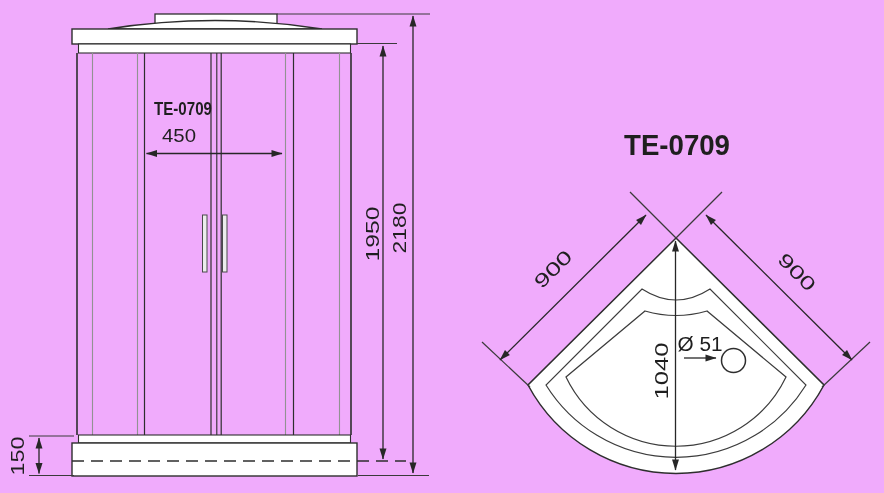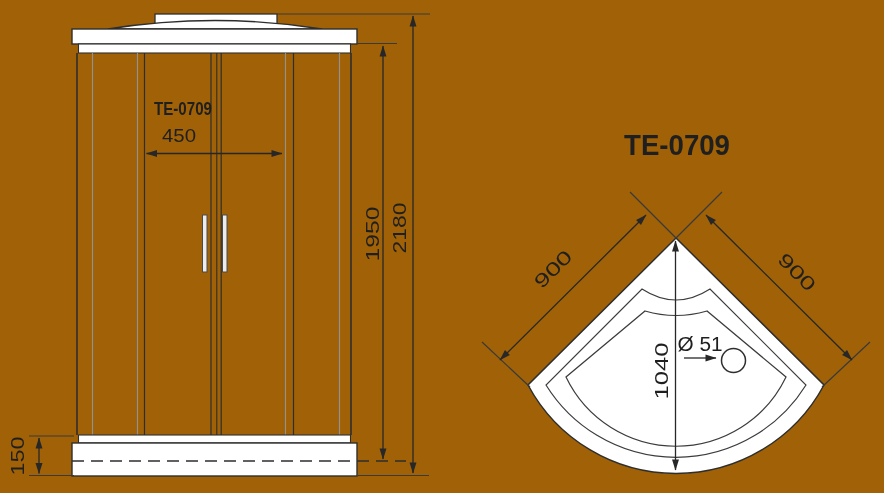--- a/index.html
+++ b/index.html
@@ -1,17 +1,17 @@
 <!DOCTYPE html>
 <html><head>
 <meta charset="utf-8">
 <style>
   html,body{margin:0;padding:0;background:#ffffff;}
   body{width:884px;height:493px;overflow:hidden;font-family:"Liberation Sans","DejaVu Sans",sans-serif;}
-  .stage{position:relative;width:884px;height:493px;background:#a16207;}
+  .stage{position:relative;width:884px;height:493px;background:#f0abfc;}
   svg text{fill:#1f1f1f;}
   .t-bold{font-weight:bold;}
   .ln{stroke:#2e2e2e;fill:none;}
   .ln-light{stroke:#929292;fill:none;}
   .shape{fill:#ffffff;stroke:#2e2e2e;}
   .shape-thin{fill:none;stroke:#3c3c3c;}
   .dim{stroke:#272727;fill:none;}
   .ext{stroke:#3a3a3a;fill:none;}
 </style>
 </head>

